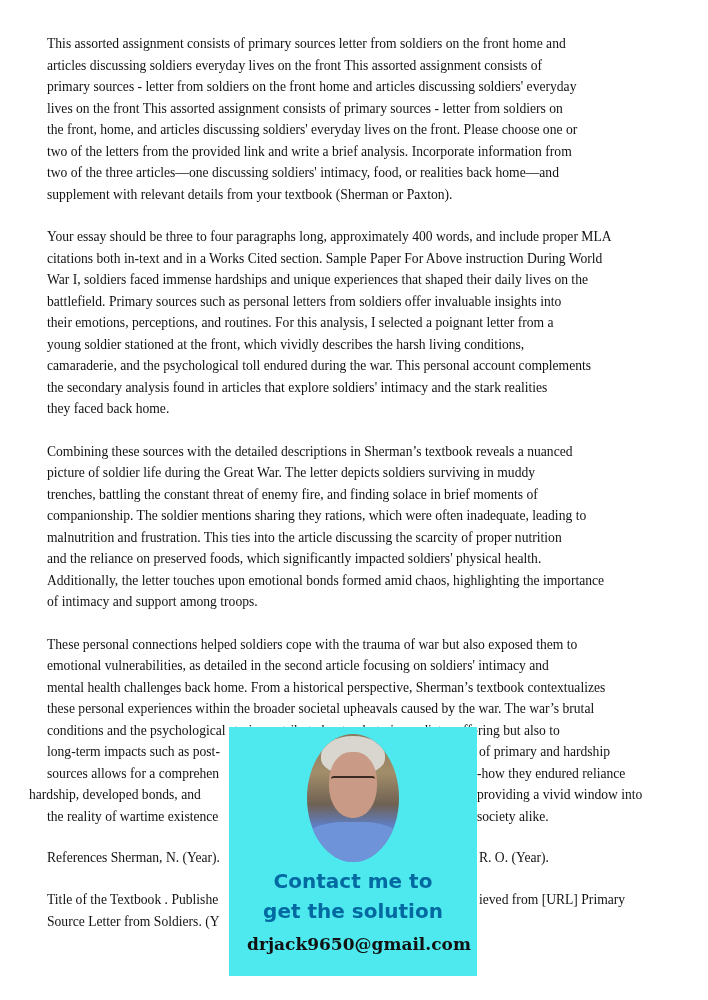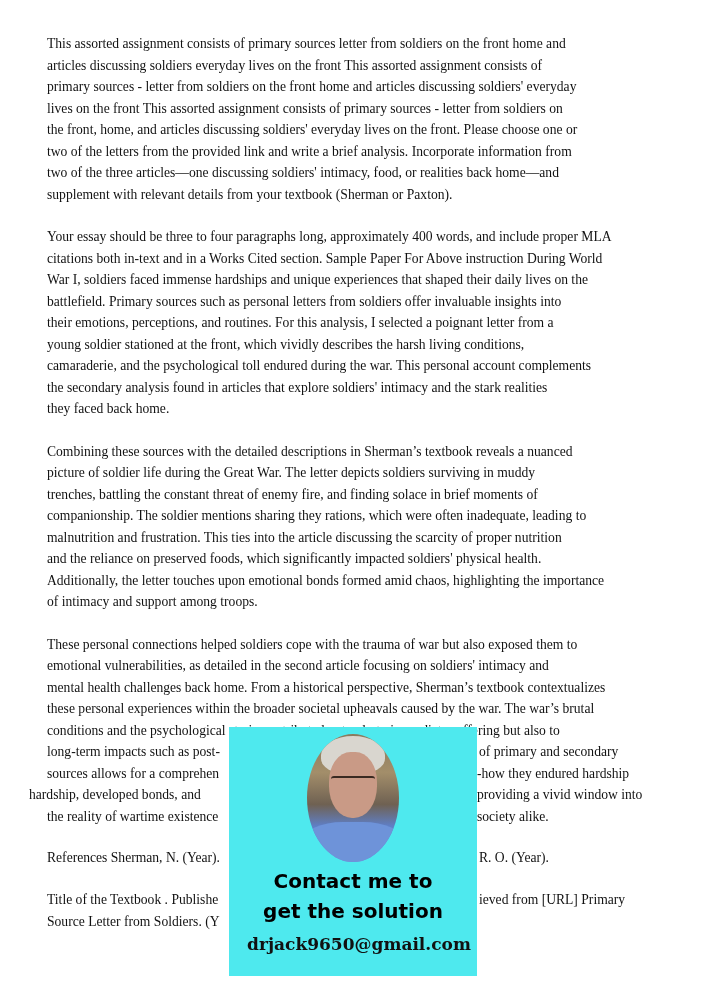--- a/index.html
+++ b/index.html
@@ -21,21 +21,21 @@
       position: absolute; left: 78px; top: 7px; width: 92px; height: 128px; border-radius: 50%;
       overflow: hidden;
       background: linear-gradient(180deg, #8a7a5e 0%, #a38e6a 30%, #6f6152 55%, #5f7fc6 72%, #6f95dc 100%);
     }
     .photo .hair { position:absolute; left:14px; top:2px; width:64px; height:38px; border-radius:50% 50% 40% 40%; background:#d9d6cf; }
     .photo .face { position:absolute; left:22px; top:18px; width:48px; height:66px; border-radius:45% 45% 48% 48%; background:#c99a86; }
     .photo .glasses { position:absolute; left:24px; top:42px; width:44px; height:10px; border-top:2px solid #3a2a22; border-radius:3px; }
     .photo .shirt { position:absolute; left:-4px; top:88px; width:100px; height:46px; border-radius:40% 40% 0 0; background:#6e93d9; }
     .cta {
       position: absolute; left: 0; width: 248px; text-align: center;
-      font-family: "DejaVu Sans", "Liberation Sans", sans-serif; font-weight: bold; color: #000000;
+      font-family: "DejaVu Sans", "Liberation Sans", sans-serif; font-weight: bold; color: #0369a1;
       font-size: 20px; line-height: 26px;
     }
     .email {
       position: absolute; left: 0; top: 206px; width: 260px; text-align: center;
       font-family: "DejaVu Serif", "Liberation Serif", serif; font-weight: bold; color: #111;
       font-size: 17px; line-height: 22px;
     }
   </style>
 </head>
 <body>
@@ -77,24 +77,24 @@
   </div>
 
   <div>
     <div class="line" style="top:635.5px">These personal connections helped soldiers cope with the trauma of war but also exposed them to</div>
     <div class="line" style="top:657px">emotional vulnerabilities, as detailed in the second article focusing on soldiers' intimacy and</div>
     <div class="line" style="top:678.5px">mental health challenges back home. From a historical perspective, Sherman’s textbook contextualizes</div>
     <div class="line" style="top:700px">these personal experiences within the broader societal upheavals caused by the war. The war’s brutal</div>
     <div class="line" style="top:721.5px">conditions and the psychological strain contributed not only to immediate suffering but also to</div>
 
     <div class="frag" style="left:47px; top:743px">long-term impacts such as post-</div>
-    <div class="frag" style="left:479px; top:743px">of primary and secondary</div>
+    <div class="frag" style="left:479px; top:743px">of primary and hardship</div>
 
     <div class="frag" style="left:47px; top:764.5px">sources allows for a comprehen</div>
-    <div class="frag" style="left:477px; top:764.5px">-how they endured hardship</div>
+    <div class="frag" style="left:477px; top:764.5px">-how they endured reliance</div>
 
     <div class="frag" style="left:29px; top:786px">hardship, developed bonds, and</div>
     <div class="frag" style="left:477px; top:786px">providing a vivid window into</div>
 
     <div class="frag" style="left:47px; top:807.5px">the reality of wartime existence</div>
     <div class="frag" style="left:477px; top:807.5px">society alike.</div>
   </div>
 
   <div>
     <div class="frag" style="left:47px; top:849px">References Sherman, N. (Year).</div>

